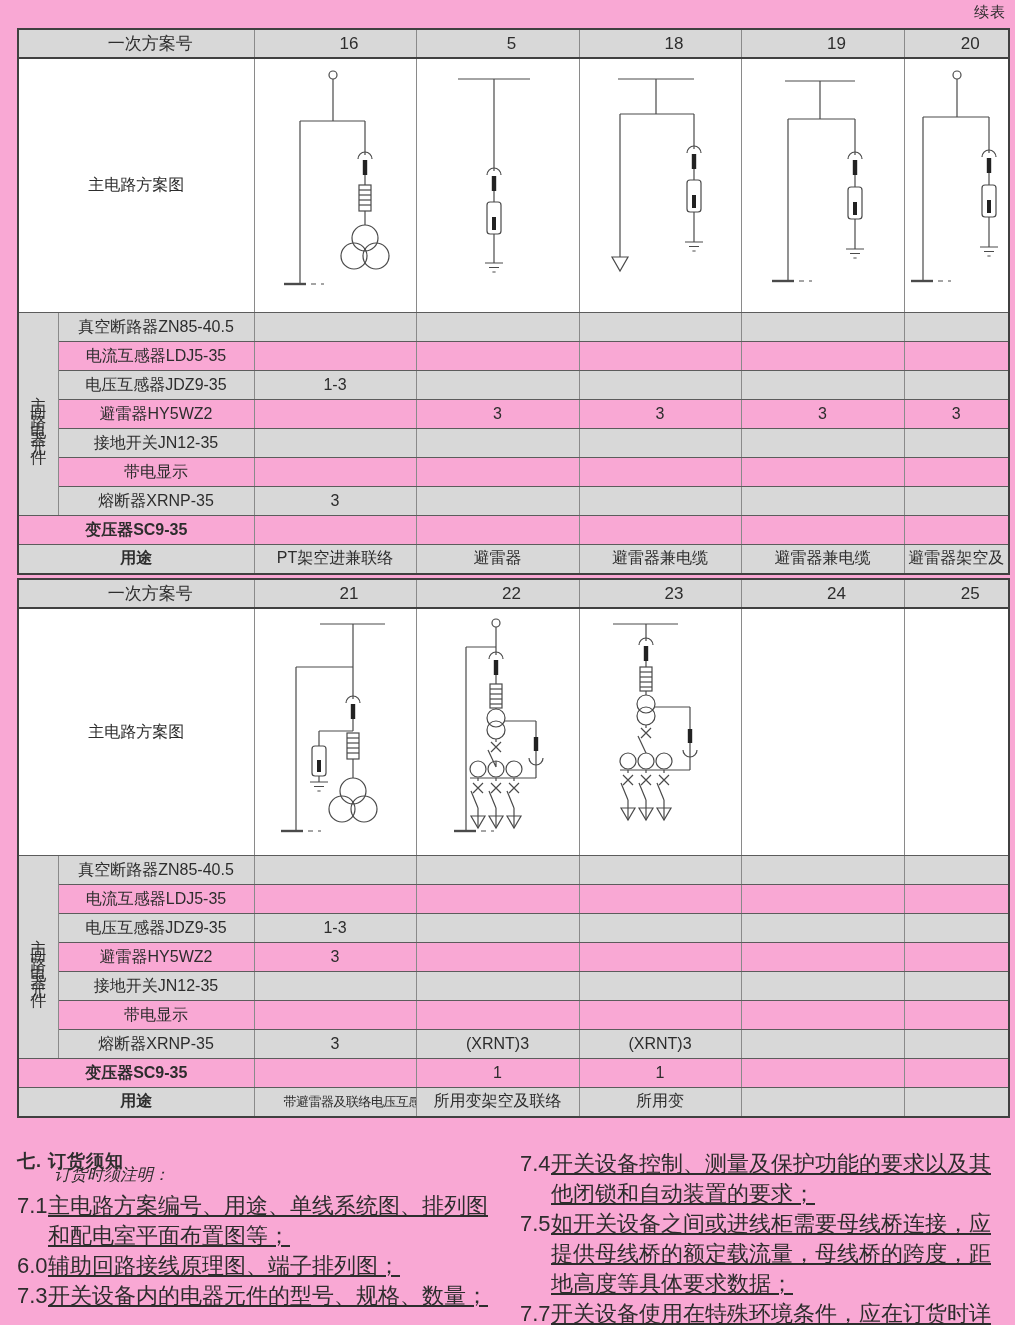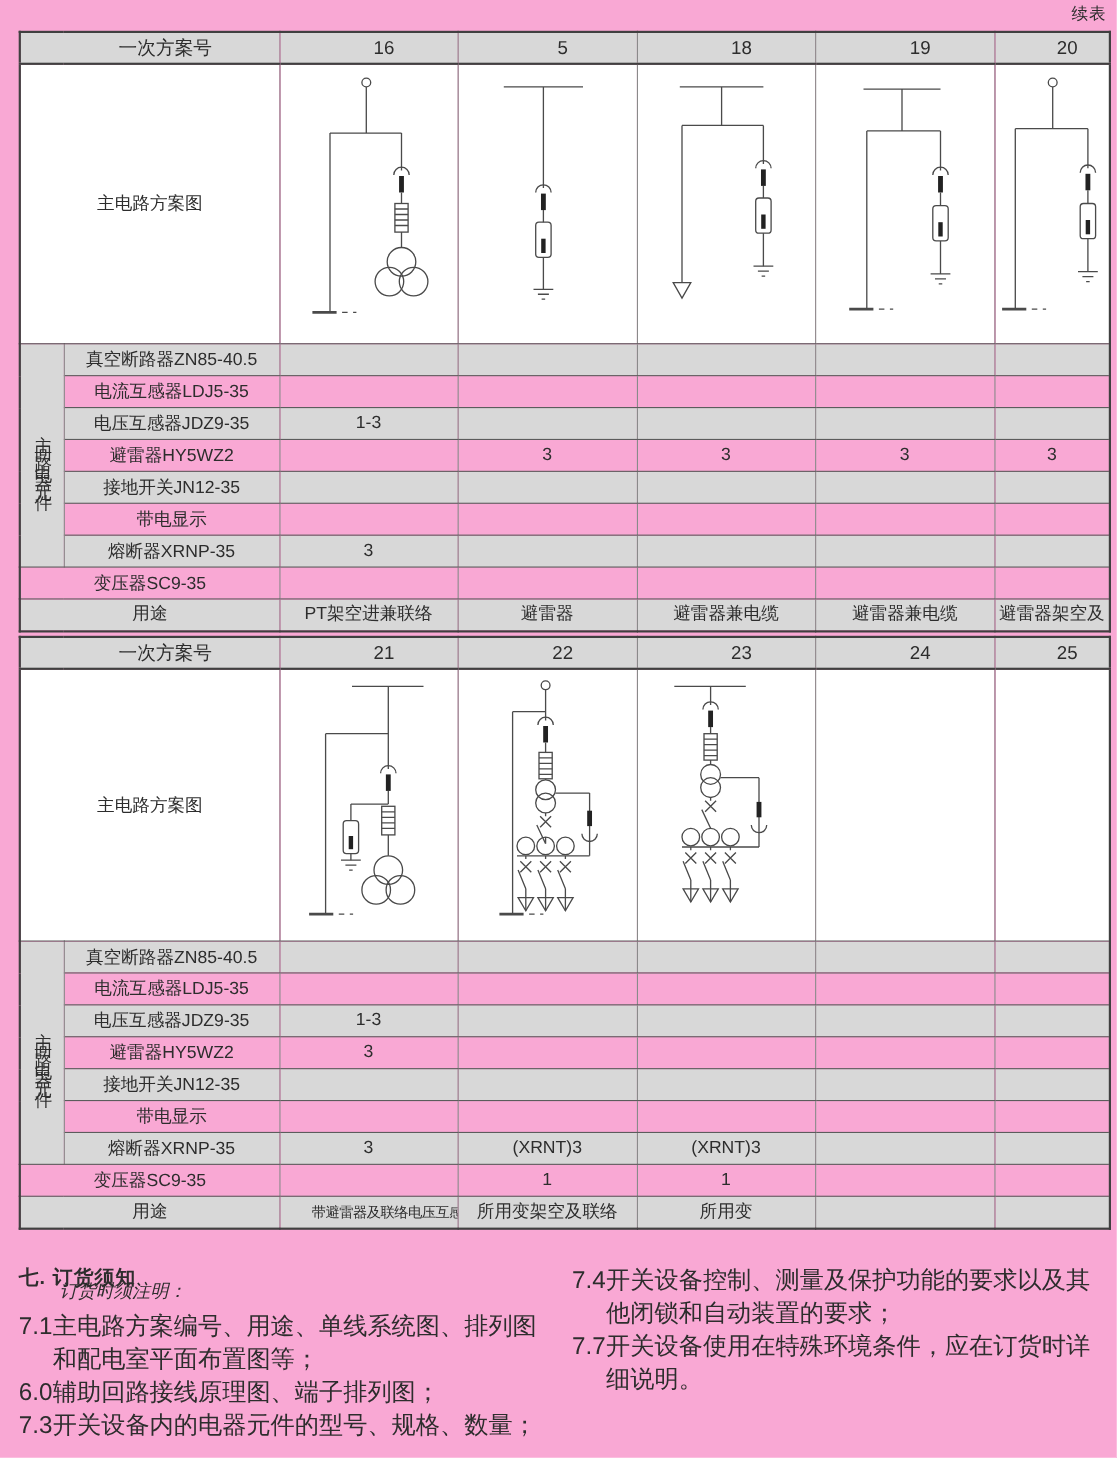--- a/index.html
+++ b/index.html
@@ -24,40 +24,40 @@
     padding:0;text-align:center;vertical-align:middle;
     font-size:16px;overflow:hidden;white-space:nowrap;
   }
   table.scheme tr{height:29px;}
   tr.hdr td{background:#d8d8d8;font-size:17px;border-bottom:2.5px solid #404040;padding-left:28px;}
   tr.shaded td{background:#d8d8d8;}
   tr.diag td{background:#ffffff;}
   #table1 tr.diag{height:253px;}
   #table2 tr.diag{height:246px;}
   td.name{text-align:left;padding-left:7px;font-size:16.5px;}
-  td.full{padding-left:47px;}
+  td.full{padding-left:47px;font-weight:bold;}
   td.vlabel{padding:0;}
   td.vlabel .vtext{
     writing-mode:vertical-rl;text-orientation:upright;
     margin:0 auto;letter-spacing:9px;line-height:1;font-size:16px;
   }
   td.val{font-size:16px;}
   td.usage{font-size:15.5px;}
   td.usage.tight{font-size:13px;letter-spacing:-0.5px;padding-left:29px;}
   tr.diag td svg{display:block;margin:0 auto;}
 
   .notes{position:absolute;left:17px;top:1133px;width:992px;}
   .notes-heading{font-size:18px;font-weight:bold;margin:16px 0 4px 0;letter-spacing:1px;}
   .ncol{position:absolute;}
   .ncol-left{left:0;top:26px;width:487px;}
   .ncol-right{left:503px;top:16px;width:489px;}
   .notes-intro{margin:0 0 2px 37px;font-size:16.5px;line-height:30px;font-style:italic;}
   .note-item{display:flex;font-size:22px;line-height:30px;}
   .note-num{flex:0 0 31px;}
-  .note-txt{flex:1;white-space:normal;}
+  .note-txt{flex:1;white-space:normal;text-decoration:underline;}
 </style>
 </head>
 <body>
 
 <div class="sheet">
   <div class="cont-label">续表</div>
 
   <table class="scheme" id="table1">
       <colgroup>
         <col style="width:40px">
@@ -432,18 +432,22 @@
         <span class="note-num">7.3</span>
         <span class="note-txt">开关设备内的电器元件的型号、规格、数量；</span>
       </div>
     </div>
     <div class="ncol ncol-right">
       <div class="note-item">
         <span class="note-num">7.4</span>
         <span class="note-txt">开关设备控制、测量及保护功能的要求以及其他闭锁和自动装置的要求；</span>
       </div>
       <div class="note-item">
+        <span class="note-num">7.5</span>
+        <span class="note-txt">如开关设备之间或进线柜需要母线桥连接，应提供母线桥的额定载流量，母线桥的跨度，距地高度等具体要求数据；</span>
+      </div>
+      <div class="note-item">
         <span class="note-num">7.7</span>
         <span class="note-txt">开关设备使用在特殊环境条件，应在订货时详细说明。</span>
       </div>
     </div>
   </div>
 </div>
 
 </body></html>

